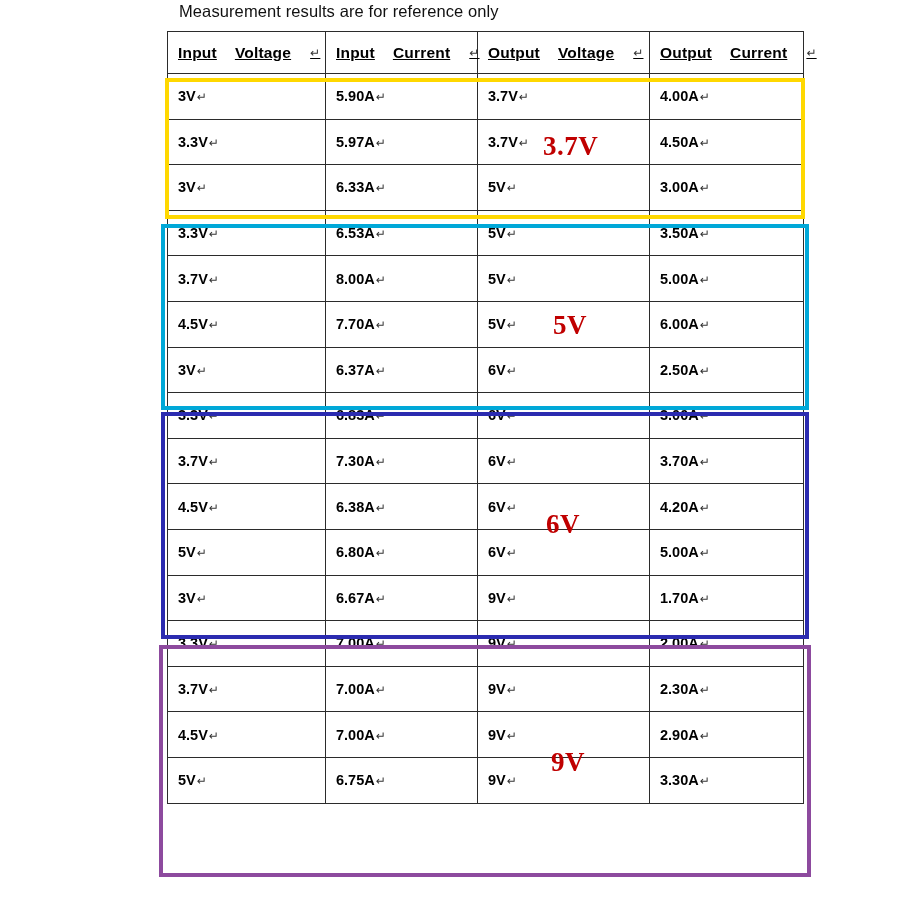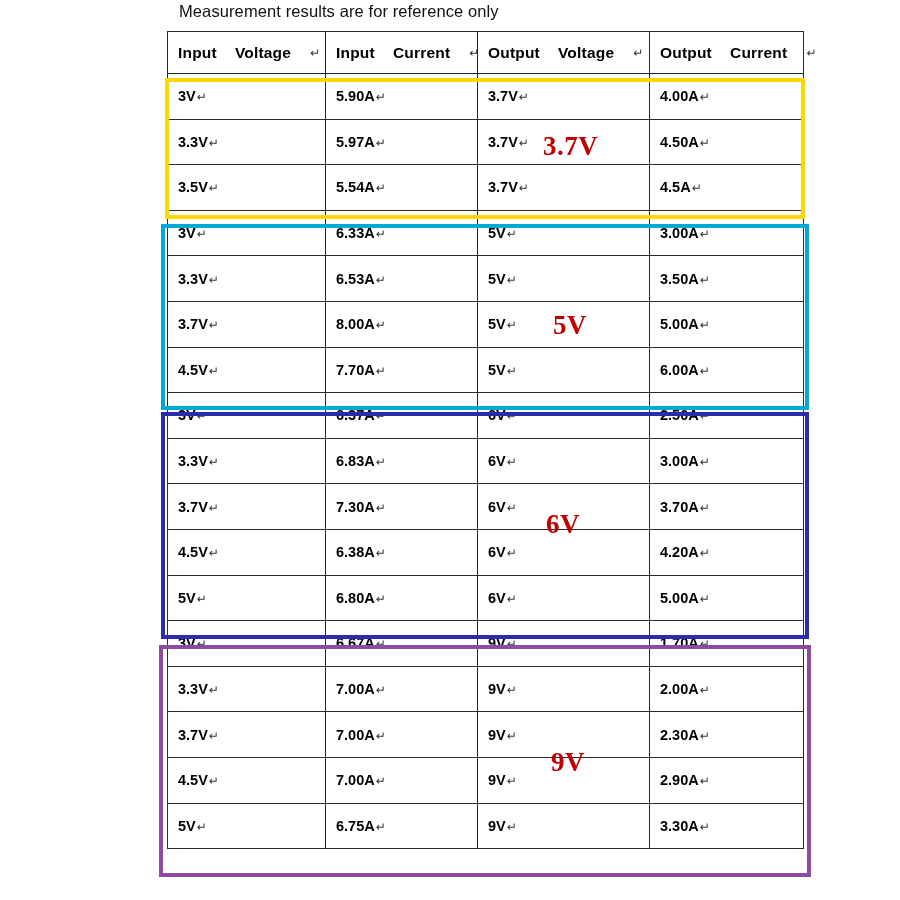--- a/index.html
+++ b/index.html
@@ -56,20 +56,21 @@
     font-weight: bold;
     text-align: left;
     background: #ffffff;
     box-sizing: border-box;
   }
   table.results th {
     height: 42px;
     font-size: 15.5px;
     font-weight: bold;
     letter-spacing: 0.2px;
+    text-decoration: underline;
   }
   .th-inner {
     display: flex;
     gap: 18px;
     align-items: center;
     white-space: nowrap;
   }
   .ret {
     font-weight: normal;
     font-size: 12px;
@@ -146,26 +147,20 @@
           <td><span>5.90A</span><span class="ret">↵</span></td>
           <td><span>3.7V</span><span class="ret">↵</span></td>
           <td><span>4.00A</span><span class="ret">↵</span></td>
         </tr>
         <tr>
           <td><span>3.3V</span><span class="ret">↵</span></td>
           <td><span>5.97A</span><span class="ret">↵</span></td>
           <td><span>3.7V</span><span class="ret">↵</span></td>
           <td><span>4.50A</span><span class="ret">↵</span></td>
         </tr>
-        <tr>
-          <td><span>3.5V</span><span class="ret">↵</span></td>
-          <td><span>5.54A</span><span class="ret">↵</span></td>
-          <td><span>3.7V</span><span class="ret">↵</span></td>
-          <td><span>4.5A</span><span class="ret">↵</span></td>
-        </tr>
 
         <tr>
           <td><span>3V</span><span class="ret">↵</span></td>
           <td><span>6.33A</span><span class="ret">↵</span></td>
           <td><span>5V</span><span class="ret">↵</span></td>
           <td><span>3.00A</span><span class="ret">↵</span></td>
         </tr>
         <tr>
           <td><span>3.3V</span><span class="ret">↵</span></td>
           <td><span>6.53A</span><span class="ret">↵</span></td>

